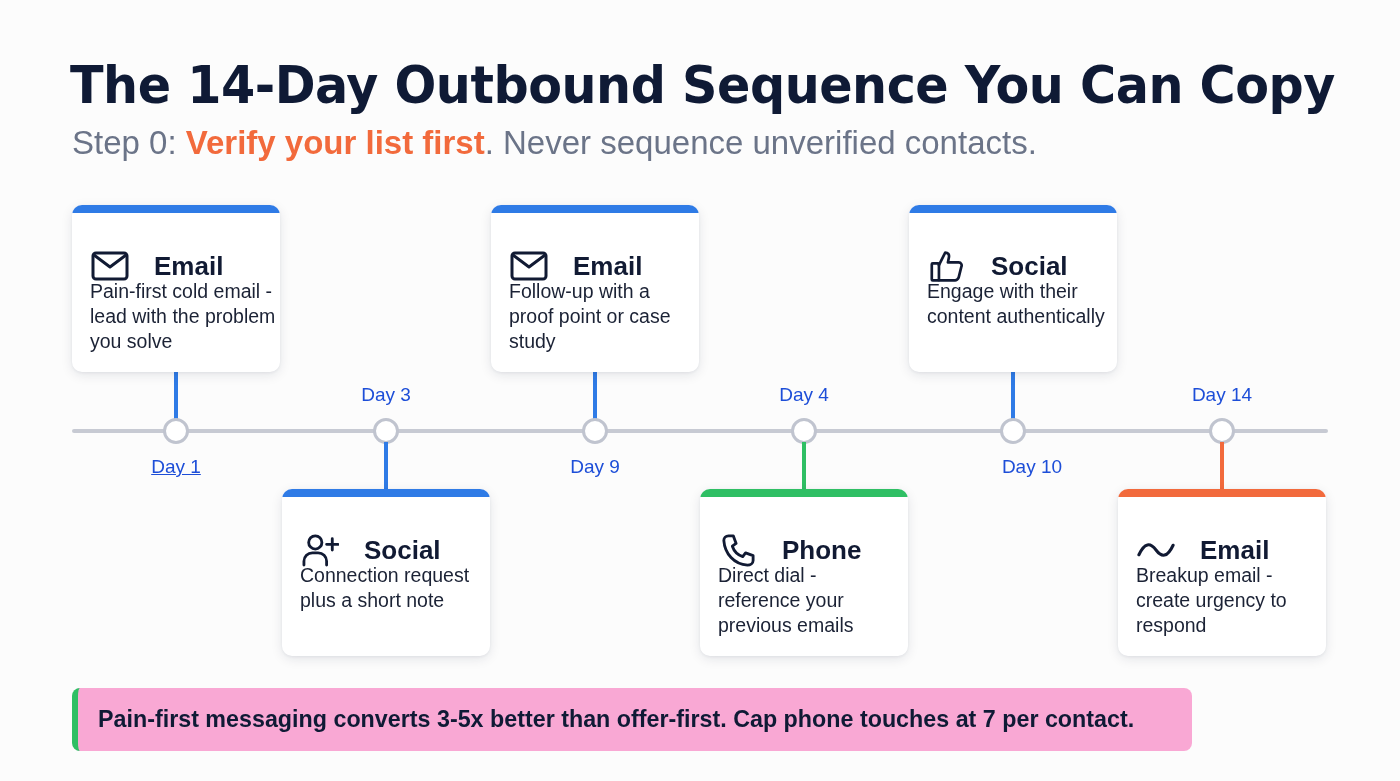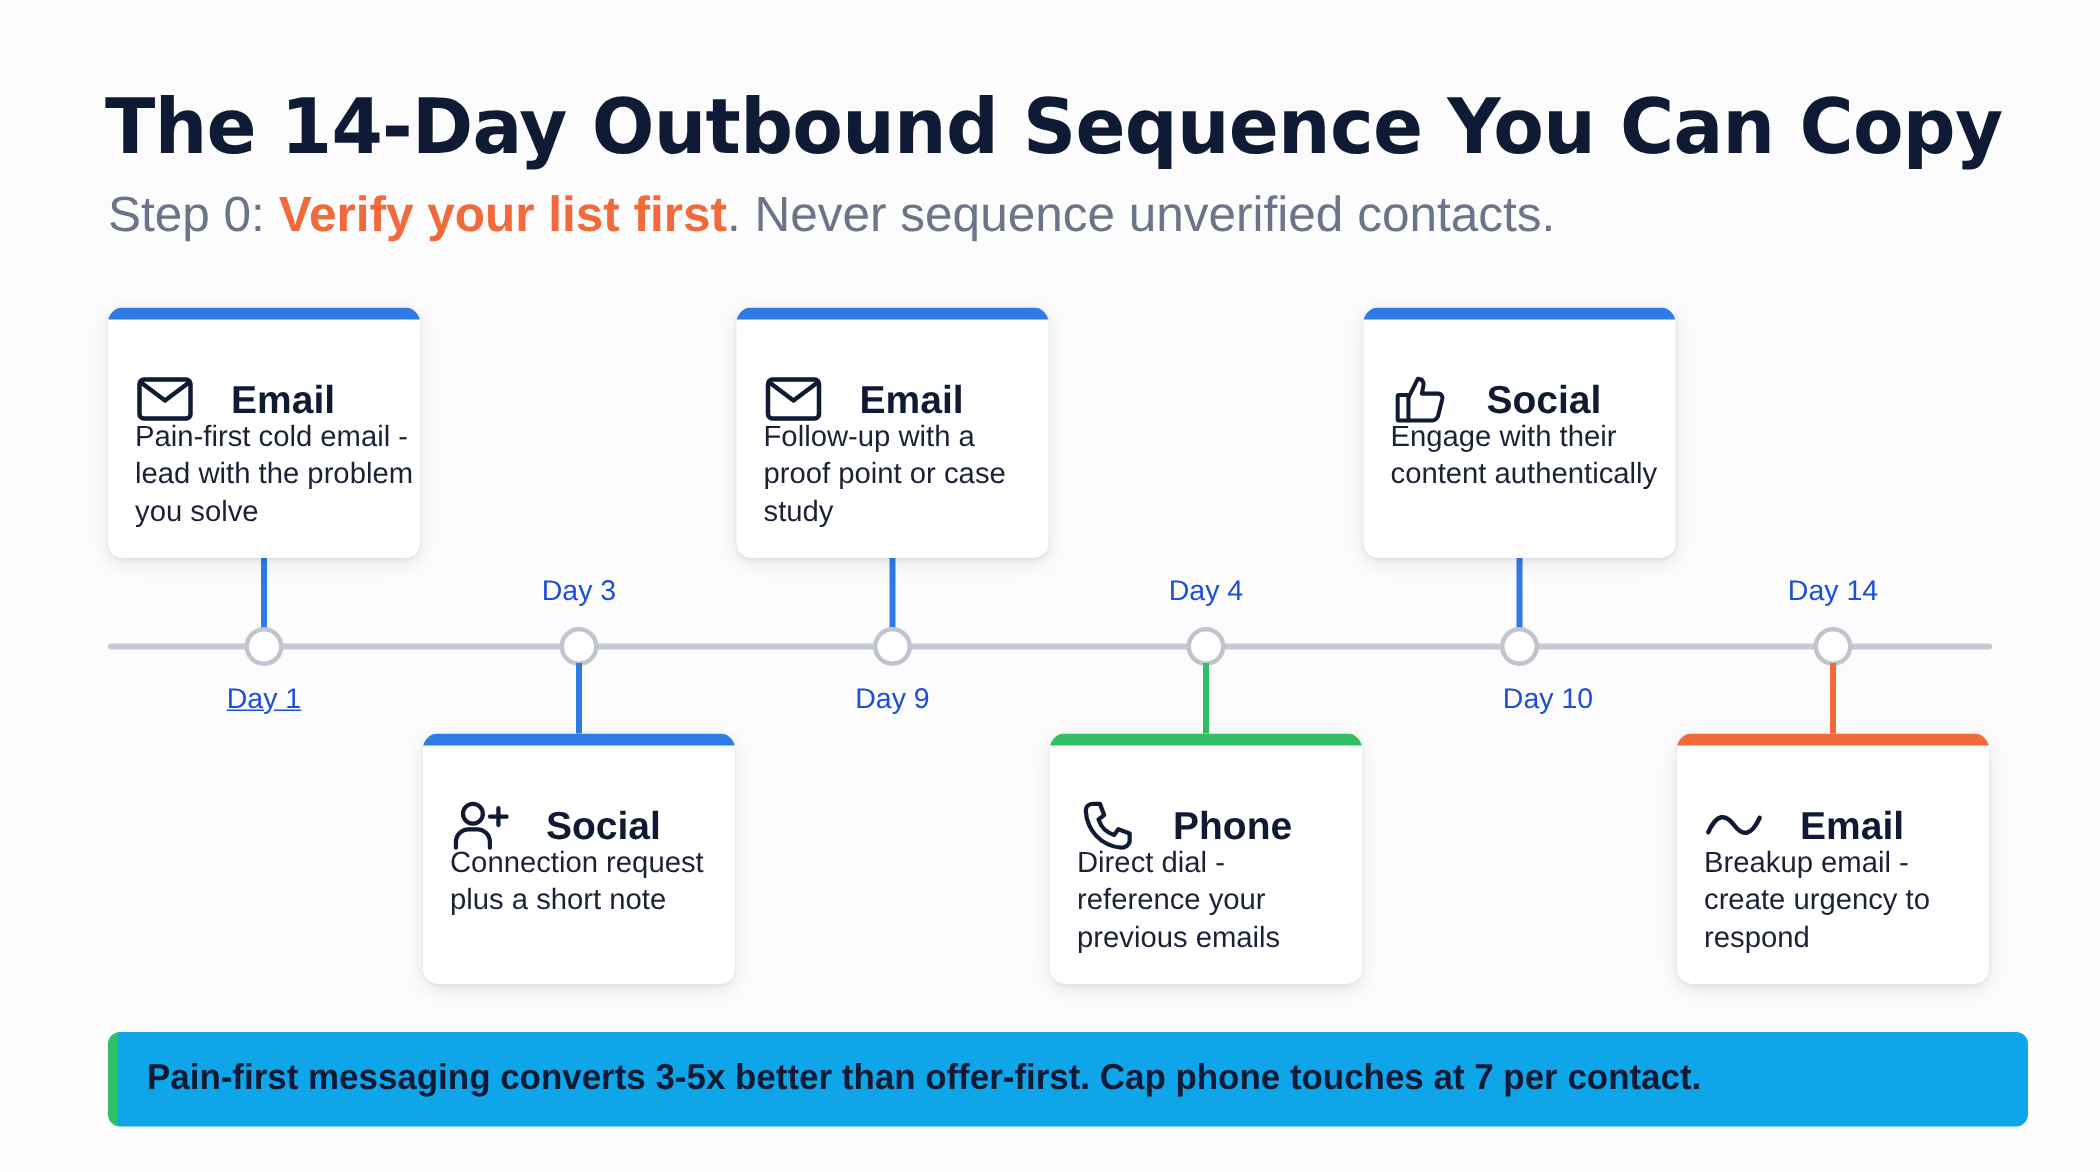--- a/index.html
+++ b/index.html
@@ -36,22 +36,22 @@
       box-shadow: 0 3px 12px rgba(20, 30, 60, 0.10), 0 1px 3px rgba(20,30,60,0.06);
     }
     .card .bar { position: absolute; left: 0; top: 0; right: 0; height: 8px; }
     .card .head { position: absolute; left: 18px; top: 27px; display: flex; align-items: center; gap: 24px; margin-top: 16px; }
     .card .icon { width: 40px; height: 36px; display: flex; align-items: center; justify-content: center; }
     .card .icon svg { width: 38px; height: 34px; }
     .card .head-title { font-size: 26px; font-weight: 700; color: #111a33; }
     .card .desc { position: absolute; left: 18px; top: 74px; width: 186px; font-size: 19.5px; line-height: 25px; color: #1b2235; }
 
     .callout {
-      position: absolute; left: 72px; top: 688px; width: 1280px; height: 63px;
-      background: #0ea5e9; border-radius: 8px; border-left: 6px solid #2fbf64;
+      position: absolute; left: 72px; top: 688px; width: 1120px; height: 63px;
+      background: #f9a8d4; border-radius: 8px; border-left: 6px solid #2fbf64;
     }
     .callout-text {
       position: absolute; left: 20px; top: 17px; font-size: 24px; font-weight: 700; color: #0f1a35;
       white-space: nowrap; transform: scaleX(0.97); transform-origin: left center;
     }
   </style>
 </head>
 <body>
 
 <h1 class="title">The 14-Day Outbound Sequence You Can Copy</h1>

